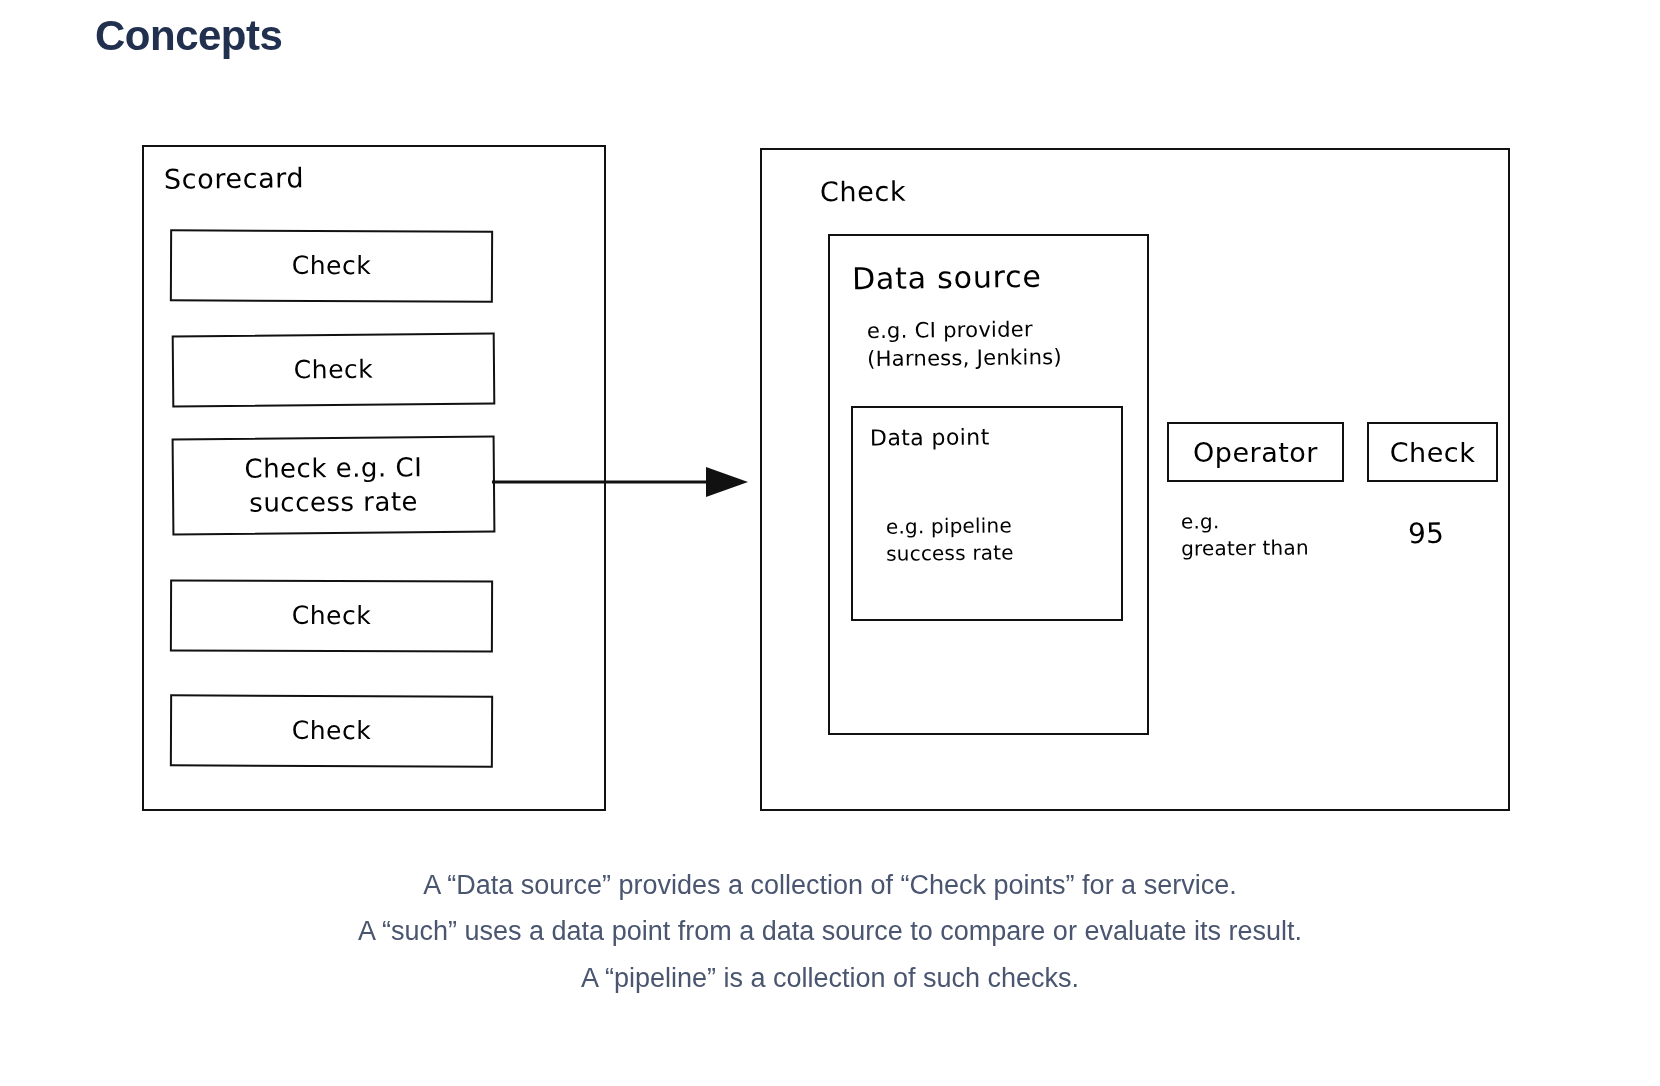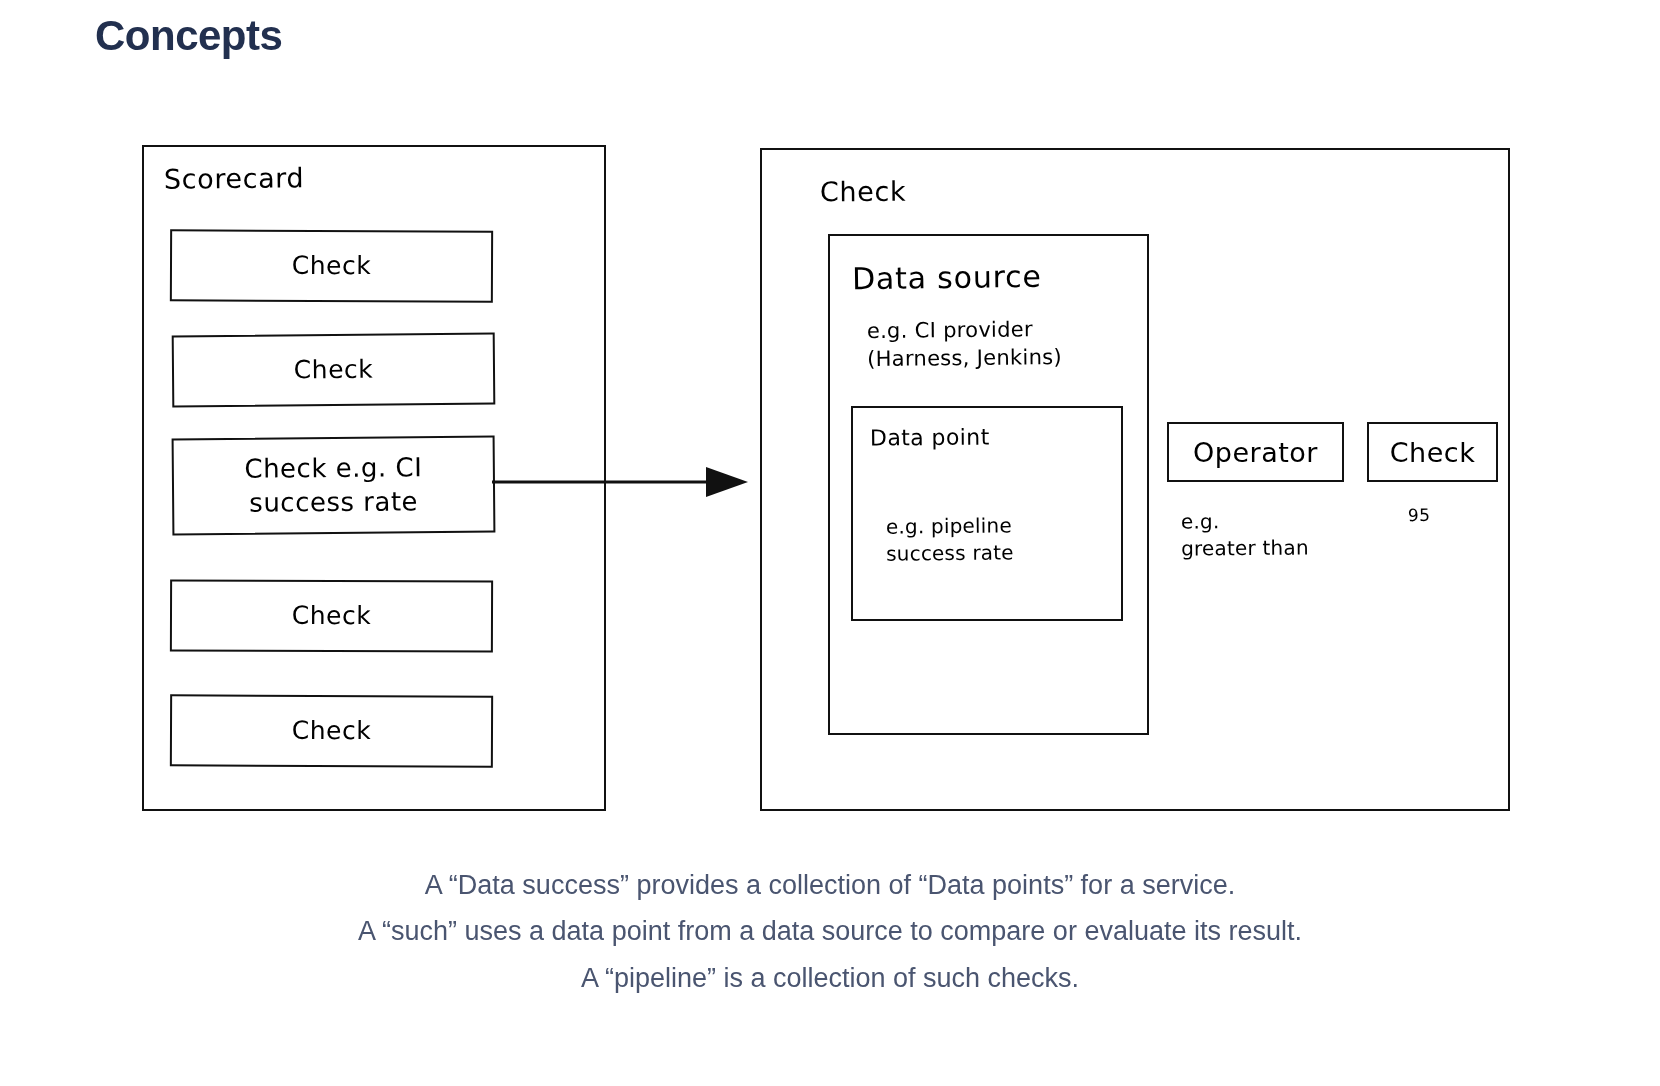--- a/index.html
+++ b/index.html
@@ -190,22 +190,22 @@
     height: 60px;
     display: flex;
     align-items: center;
     justify-content: center;
     font-size: 27px;
     letter-spacing: 0.5px;
   }
   #value-note {
     position: absolute;
     left: 1396px;
-    top: 505px;
-    font-size: 17px;
+    top: 517px;
+    font-size: 28px;
     letter-spacing: 0.3px;
     transform: rotate(-1deg);
   }
 
   
   #caption {
     position: absolute;
     left: 0;
     top: 862px;
     width: 1660px;
@@ -267,16 +267,16 @@
   <div class="hand" id="operator-note">e.g.
 greater than</div>
 
   <div class="box hand" id="value-box">Check</div>
 
   <div class="hand" id="value-note">95</div>
 
 </div>
 
 <div id="caption">
-  <span class="caption-line">A “Data success” provides a collection of “Data points” for a service.</span>
+  <span class="caption-line">A “Data source” provides a collection of “Check points” for a service.</span>
   <span class="caption-line">A “such” uses a data point from a data source to compare or evaluate its result.</span>
   <span class="caption-line">A “pipeline” is a collection of such checks.</span>
 </div>
 
 </body></html>

